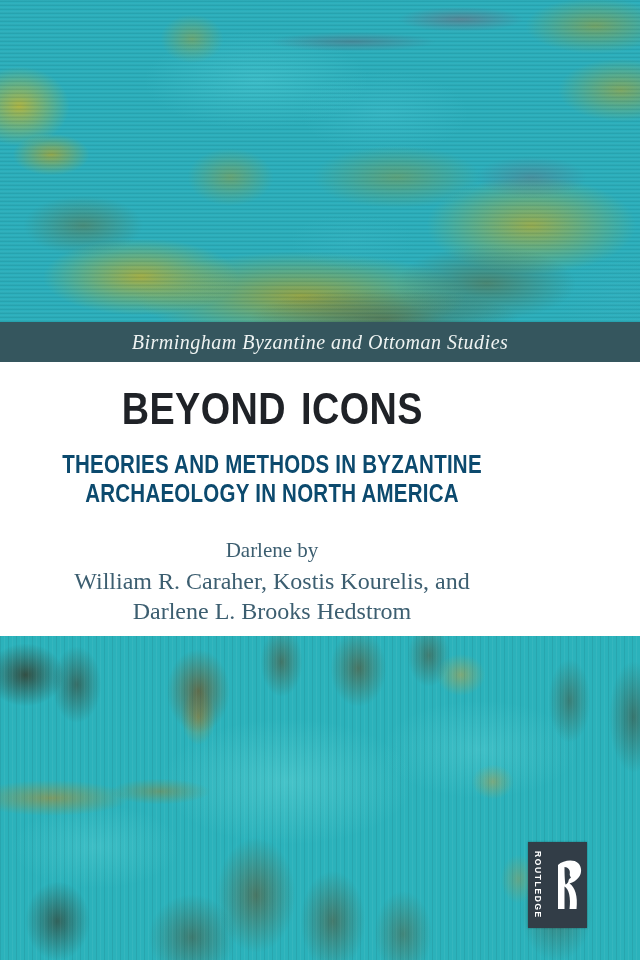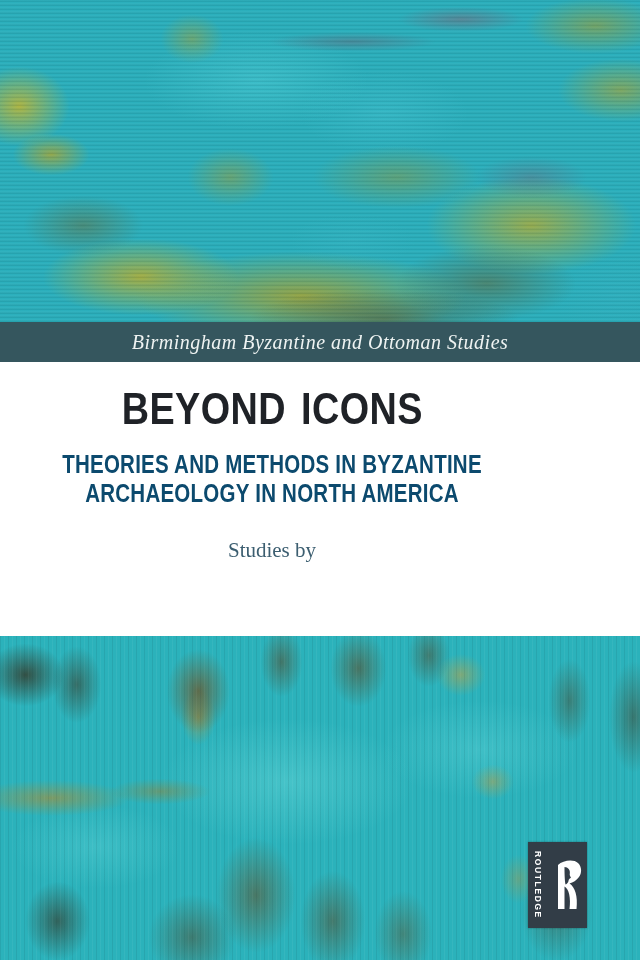--- a/index.html
+++ b/index.html
@@ -125,21 +125,25 @@
   </div>
 
   <div class="title-block">
     <div class="book-title">
       <span>BEYOND ICONS</span>
     </div>
     <div class="book-subtitle">
       <span class="sub-line">THEORIES AND METHODS IN BYZANTINE</span>
       <span class="sub-line">ARCHAEOLOGY IN NORTH AMERICA</span>
     </div>
-    <div class="edited-by">Studies by</div>
+    <div class="edited-by">Darlene by</div>
+    <div class="editor-names">
+      <div>William R. Caraher, Kostis Kourelis, and</div>
+      <div>Darlene L. Brooks Hedstrom</div>
+    </div>
   </div>
 
   <div class="art-bottom"></div>
 
   <div class="publisher-logo">
     <span class="publisher-name">ROUTLEDGE</span>
     <svg class="r-mark" viewBox="0 0 30 52" xmlns="http://www.w3.org/2000/svg" aria-hidden="true">
       <path fill="#ffffff" d="M5 6 C10 1 21 0 25 4 C29 8 29 14 26 18 C23.5 21.5 20 23.5 16.5 24.5 C22 28 25 37 23.5 50 L16.5 50 C18 39 16 30 11.5 27.5 L11.5 50 L5 50 Z"></path>
       <path fill="#323d47" d="M11.5 8 C15 8 17.5 11 16.8 14.5 C16.4 16.5 17.3 17.3 18 18.5 C17 19.6 15.8 19.8 15.6 21.5 C15.3 23.5 14 25 12.5 25.5 C11.8 22 11.5 15 11.5 8 Z"></path>
     </svg>

